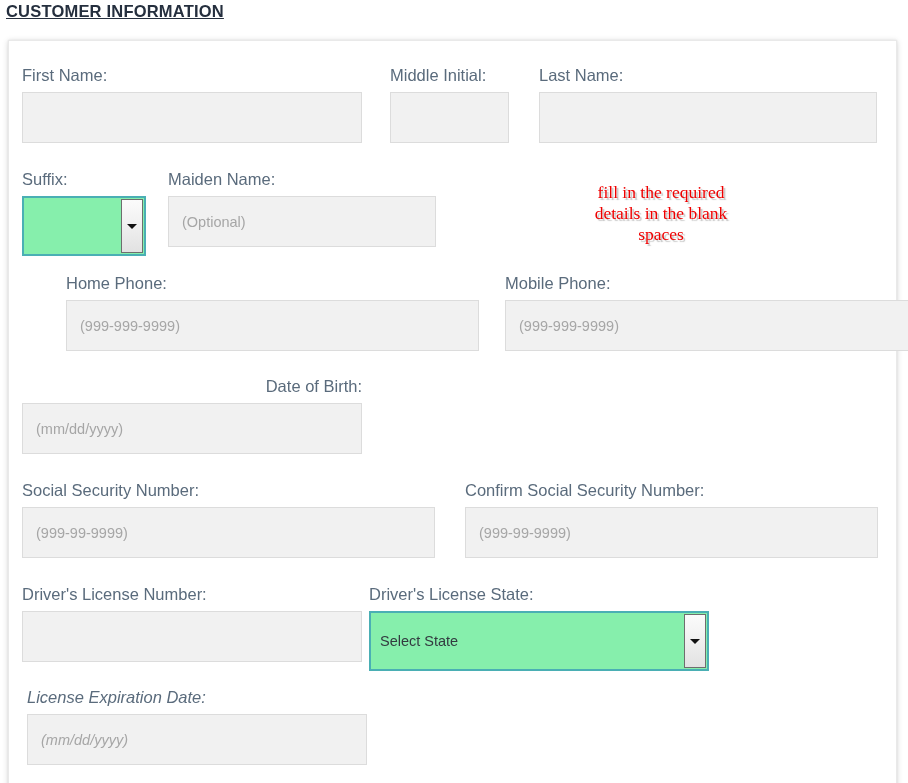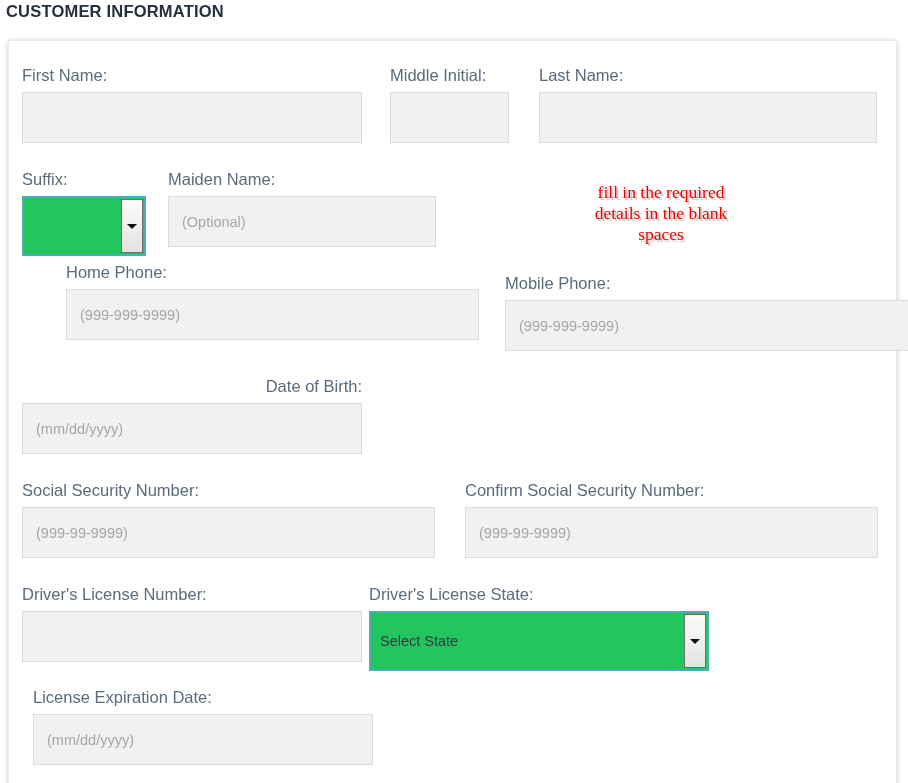--- a/index.html
+++ b/index.html
@@ -25,20 +25,21 @@
   .section-title {
     position: absolute;
     left: 6px;
     top: 2px;
     font-size: 16.5px;
     font-weight: bold;
     letter-spacing: 0.2px;
     color: #252f3e;
     font-family: "Liberation Sans", sans-serif;
     white-space: nowrap;
+    text-decoration: underline;
   }
 
   
   .card {
     position: absolute;
     left: 8px;
     top: 40px;
     width: 889px;
     height: 760px;
     background: #ffffff;
@@ -79,21 +80,21 @@
     font-size: 14.5px;
     color: #a6a6a6;
     font-family: "Liberation Sans", sans-serif;
     overflow: hidden;
   }
   .input-box.empty { color: transparent; }
 
   
   .select-box {
     box-sizing: border-box;
-    background: #22c55e;
+    background: #86efac;
     border: 2px solid #4aafb4;
     height: 60px;
     display: flex;
     align-items: stretch;
     position: relative;
     overflow: hidden;
   }
   .select-value {
     flex: 1 1 auto;
     display: flex;
@@ -174,21 +175,21 @@
           <span class="select-arrow">
             <span class="arrow-glyph"></span>
           </span>
         </div>
       </div>
 
       <div class="annotation" style="left:563px; top:141px; width:178px;">fill in the required
 details in the blank
 spaces</div>
 
-      <div class="field" style="left:13px; top:222px; width:413px;padding-left:44px;">
+      <div class="field" style="left:13px; top:233px; width:413px;padding-left:44px;">
         <span class="field-label">Home Phone:</span>
         <div class="input-box" style="width:413px;">(999-999-9999)</div>
       </div>
 
       <div class="field" style="left:456px; top:233px; width:413px;margin-left:40px;">
         <span class="field-label">Mobile Phone:</span>
         <div class="input-box" style="width:413px;">(999-999-9999)</div>
       </div>
 
       <div class="field" style="left:13px; top:336px; width:340px;text-align:right;">
@@ -214,20 +215,20 @@
       <div class="field" style="left:360px; top:544px; width:340px;">
         <span class="field-label">Driver's License State:</span>
         <div class="select-box" style="width:340px;">
           <span class="select-value">Select State</span>
           <span class="select-arrow">
             <span class="arrow-glyph"></span>
           </span>
         </div>
       </div>
 
-      <div class="field" style="left:24px; top:647px; width:388px;">
+      <div class="field" style="left:18px; top:647px; width:388px;font-style:italic;">
         <span class="field-label">License Expiration Date:</span>
         <div class="input-box" style="width:340px;">(mm/dd/yyyy)</div>
       </div>
 
     </div>
   </div>
 </div>
 
 </body></html>

